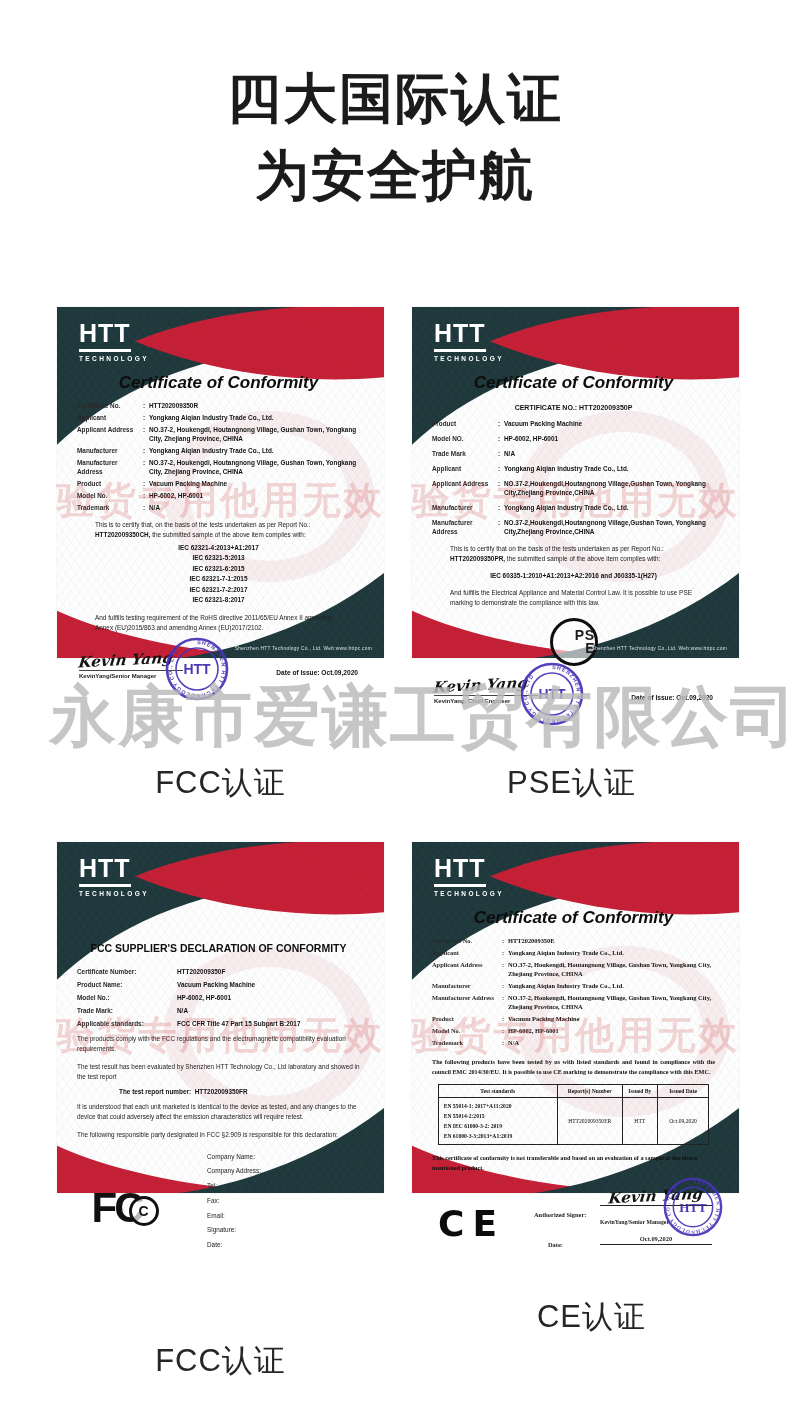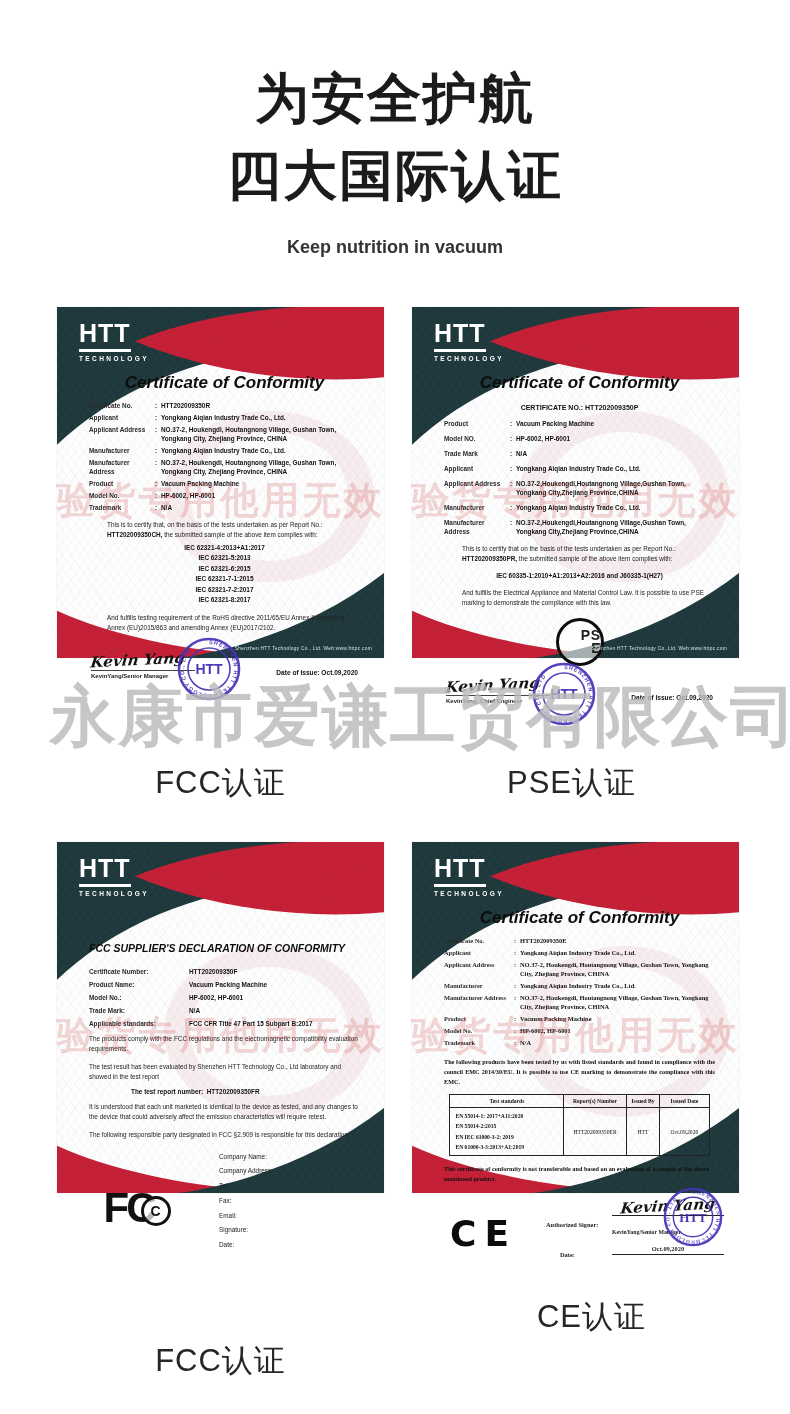--- a/index.html
+++ b/index.html
@@ -19,21 +19,21 @@
   #cert-ce{left:412px;top:842px;}
   .cert-bg{position:absolute;inset:0;width:100%;height:100%;z-index:0;}
   .hatch{position:absolute;inset:0;z-index:1;pointer-events:none;
     background-image:
       repeating-linear-gradient(55deg, rgba(110,125,140,0.05) 0 1px, transparent 1px 7px),
       repeating-linear-gradient(-55deg, rgba(110,125,140,0.05) 0 1px, transparent 1px 7px);}
   .logo{position:absolute;top:14px;left:22px;z-index:6;}
   .logo .t1{display:inline-block;font-size:25px;font-weight:800;color:#fff;line-height:1;
     padding-bottom:3px;border-bottom:3px solid #fff;letter-spacing:1px;}
   .logo .t2{font-size:6.5px;color:#fff;letter-spacing:2.4px;margin-top:3px;font-weight:700;}
-  .content{position:absolute;left:32px;right:24px;top:66px;z-index:10;color:#1c1c1c;}
+  .content{position:absolute;left:20px;right:24px;top:66px;z-index:10;color:#1c1c1c;}
   .coc-title{text-align:center;font-style:italic;font-weight:800;font-size:17px;color:#0d0d0d;}
   .frow{display:grid;grid-template-columns:62px 10px 1fr;margin-bottom:3px;font-size:6.4px;line-height:1.4;}
   .frow2{display:grid;grid-template-columns:100px 1fr;margin-bottom:6px;font-size:6.4px;font-weight:700;}
   .flabel{font-weight:700;color:#2a2a2a;}
   .fcolon{font-weight:700;text-align:center;}
   .fval{font-weight:700;color:#111;}
   .fields{margin-top:9px;}
   .fields-wide .frow{margin-bottom:6px;}
   .cpara{font-size:6.4px;line-height:1.55;margin-top:7px;color:#222;padding:0 10px 0 18px;}
   .cpara b{color:#111;}
@@ -49,21 +49,21 @@
   .stamp{position:absolute;left:88px;top:2px;opacity:0.92;}
   .issue-date{position:absolute;right:2px;top:34px;font-size:6.6px;font-weight:700;color:#111;}
   .cfooter{position:absolute;right:12px;bottom:7px;font-size:4.8px;color:#d9e4e4;z-index:12;letter-spacing:0.3px;}
   .cert-wm{position:absolute;top:168px;left:50%;transform:translateX(-50%);z-index:20;
     font-size:38px;font-weight:700;color:rgba(201,55,55,0.20);white-space:nowrap;letter-spacing:3px;}
   .pse-mark{margin:10px auto 0;width:42px;height:42px;border:3px solid #0e0e0e;border-radius:50%;
     display:flex;flex-direction:column;align-items:flex-end;justify-content:center;background:rgba(255,255,255,0.6);}
   .pse-mark .p1{font-size:14px;font-weight:700;line-height:0.9;letter-spacing:0.5px;}
   .pse-mark .p2{font-size:14px;font-weight:700;line-height:0.9;}
   
-  .fcc-title{text-align:left;font-weight:800;font-size:10.5px;margin-top:34px;color:#0d0d0d;font-style:italic;}
+  .fcc-title{text-align:center;font-weight:800;font-size:10.5px;margin-top:34px;color:#0d0d0d;}
   .fcc-fields{margin-top:14px;}
   .fpara{font-size:6.4px;line-height:1.6;margin-top:7px;color:#222;}
   .report-line{margin:6px 0 0 42px;font-size:6.4px;font-weight:700;color:#111;}
   .resp-row{display:flex;margin-top:9px;}
   .fcc-logo{width:96px;display:flex;align-items:flex-start;justify-content:center;margin-top:40px;}
   .fcc-F,.fcc-C{font-size:42px;font-weight:900;line-height:0.9;color:#111;letter-spacing:-3px;}
   .fcc-c2{width:24px;height:24px;border:3.5px solid #111;border-radius:50%;display:flex;align-items:center;
     justify-content:center;font-size:14px;font-weight:900;margin-left:-13px;margin-top:7px;color:#111;
     background:rgba(253,253,253,0.7);}
   .resp-list{font-size:6.4px;line-height:1.75;padding-left:34px;color:#222;margin-top:2px;}
@@ -95,24 +95,23 @@
   #label-ce{left:428px;top:1296px;}
   
   .company-wm{position:absolute;left:50px;top:672px;z-index:30;font-size:66px;font-weight:700;
     color:rgba(186,186,186,0.82);letter-spacing:2px;white-space:nowrap;pointer-events:none;}
 </style>
 </head>
 <body>
 
 <div class="header">
   <div class="title">
+    <div>四大国际认证</div>
     <div>为安全护航</div>
-    <div>四大国际认证</div>
-  </div>
-  <div class="subtitle">Keep nutrition in vacuum</div>
+  </div>
 </div>
 
 <div class="cert" id="cert-rohs">
   <svg class="cert-bg" viewBox="0 0 327 430" preserveAspectRatio="none">
     <rect x="0" y="0" width="327" height="125" fill="#1e383c"></rect>
     <rect x="0" y="0" width="78" height="300" fill="#1e383c"></rect>
     <ellipse cx="262" cy="382" rx="342" ry="332" fill="#fdfdfd"></ellipse>
     <circle cx="212" cy="232" r="92" fill="none" stroke="rgba(190,30,45,0.07)" stroke-width="26"></circle>
     <path d="M78 42 C150 6 230 -4 327 -2 L327 86 C238 96 148 78 78 42 Z" fill="#c51f35"></path>
     <path d="M0 372 C62 406 142 424 232 430 L0 430 Z" fill="#c51f35"></path>

